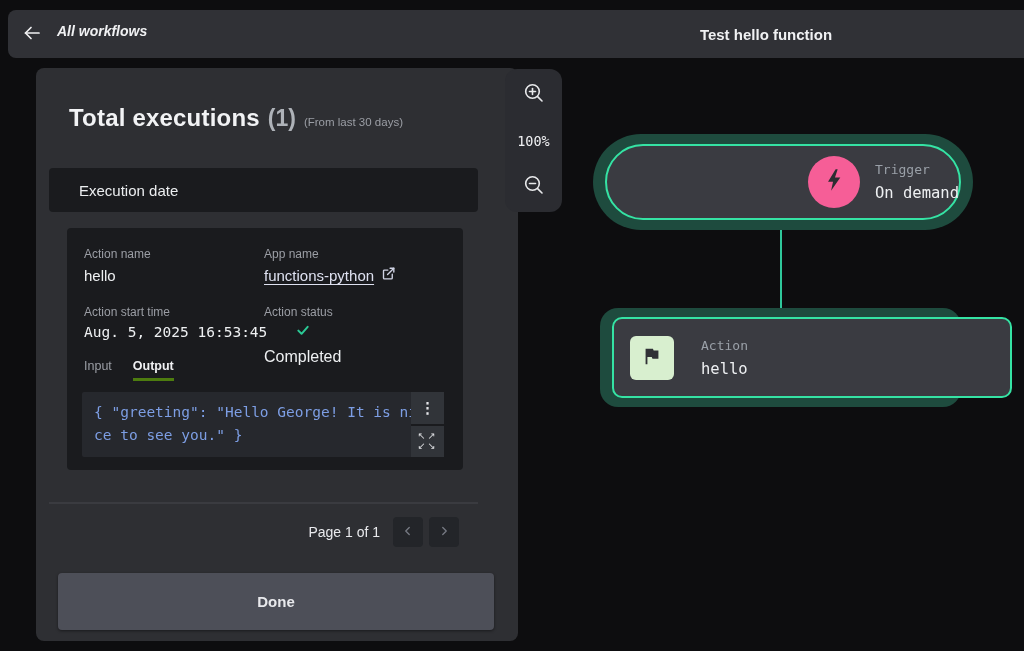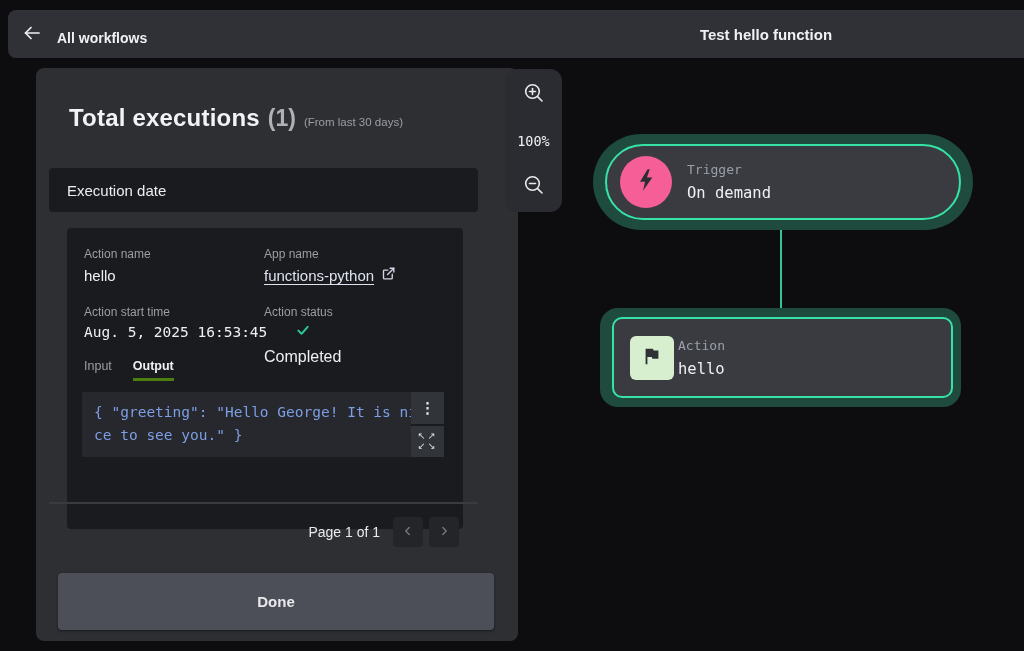--- a/index.html
+++ b/index.html
@@ -11,47 +11,47 @@
     color:#eef0f2;
   }
   .mono { font-family:"DejaVu Sans Mono", monospace; }
 
   
   .topbar {
     position:absolute; left:8px; top:10px; right:-8px; height:48px;
     background:#303136; border-radius:8px;
     display:flex; align-items:center;
   }
-  .topbar-left { display:flex; align-items:flex-end; gap:15px; padding-left:14px; }
+  .topbar-left { display:flex; align-items:flex-start; gap:15px; padding-left:14px;font-style:italic; }
   .back-btn { background:none; border:none; cursor:pointer; display:flex; align-items:center; }
   .back-label { font-size:14px; font-weight:bold; color:#f0f1f3; cursor:pointer; }
   .topbar-title {
     position:absolute; left:492px; right:0; text-align:center;
     font-size:15px; font-weight:bold; color:#f0f1f3;
   }
 
   
   .panel {
     position:absolute; left:10px; top:68px; width:482px; height:573px;
     background:#2e2f33; border-radius:8px;margin-left:26px;
   }
   .panel-title-row { position:absolute; left:33px; top:36px; display:flex; align-items:baseline; gap:8px; }
   .panel-title { font-size:24px; font-weight:bold; color:#f2f3f5; letter-spacing:.2px; }
   .panel-count { font-size:23px; font-weight:bold; color:#aeb2b8; }
   .panel-note { font-size:11.5px; color:#9b9ea5; }
 
   .table-header {
     position:absolute; left:13px; top:100px; width:429px; height:44px;
     background:#1a1b1e; border-radius:4px;
-    display:flex; align-items:center; padding-left:18px;
+    display:flex; align-items:center; padding-left:30px;
     font-size:15px; color:#eceef0;
   }
 
   .exec-card {
-    position:absolute; left:31px; top:160px; width:396px; height:301px;
+    position:absolute; left:31px; top:160px; width:396px; height:242px;
     background:#1a1b1e; border-radius:4px;
   }
   .f-label { position:absolute; font-size:12px; color:#9b9ea5; }
   .f-value { position:absolute; font-size:15px; color:#eef0f2; }
   .app-link-row { position:absolute; left:197px; top:38px; display:flex; align-items:center; gap:7px; }
   .app-link {
     font-size:15px; color:#dee1f0; text-decoration:underline;
     text-underline-offset:3px; cursor:pointer;
   }
   .status-row { position:absolute; left:197px; top:95px; display:flex; align-items:center; gap:7px; font-size:16px; color:#eef0f2;flex-direction:column; }
@@ -98,36 +98,36 @@
     display:flex; flex-direction:column; align-items:center; justify-content:space-between;
     padding:12px 0;
   }
   .zoom-btn { background:none; border:none; cursor:pointer; display:flex; }
   .zoom-level { font-size:13.5px; color:#f0f1f3; }
 
   .trigger-halo { position:absolute; left:593px; top:134px; width:380px; height:96px; border-radius:48px; background:#1e4b3e; }
   .trigger-node {
     position:absolute; left:605px; top:144px; width:356px; height:76px; border-radius:38px;
     background:#3a3b41; border:2px solid #35e3a4;
-    display:flex; align-items:center; padding-left:13px; gap:15px; cursor:pointer;
+    display:flex; align-items:center; padding-left:13px; gap:15px; cursor:pointer;justify-content:flex-end;
   }
   .trigger-icon {
     width:52px; height:52px; border-radius:50%; background:#f65e97;
     display:flex; align-items:center; justify-content:center; flex:none;
   }
   .node-type { font-size:13px; color:#9aa0a8; margin-bottom:7px; }
   .node-name { font-size:15.5px; color:#eef0f2; }
 
   .connector { position:absolute; left:780px; top:230px; width:2px; height:88px; background:#2fc79b; }
 
   .action-halo { position:absolute; left:600px; top:308px; width:361px; height:99px; border-radius:18px; background:#1e4b3e; }
   .action-node {
-    position:absolute; left:612px; top:317px; width:341px; height:81px; border-radius:10px;
+    position:absolute; left:612px; top:317px; width:400px; height:81px; border-radius:10px;
     background:#3a3b41; border:2px solid #35e3a4;
-    display:flex; align-items:center; padding-left:16px; gap:4px; cursor:pointer;
+    display:flex; align-items:center; padding-left:16px; gap:27px; cursor:pointer;
   }
   .action-icon {
     width:44px; height:44px; border-radius:6px; background:#d8efcf;
     display:flex; align-items:center; justify-content:center; flex:none;
   }
 </style>
 </head>
 <body>
 
 <div class="topbar">

